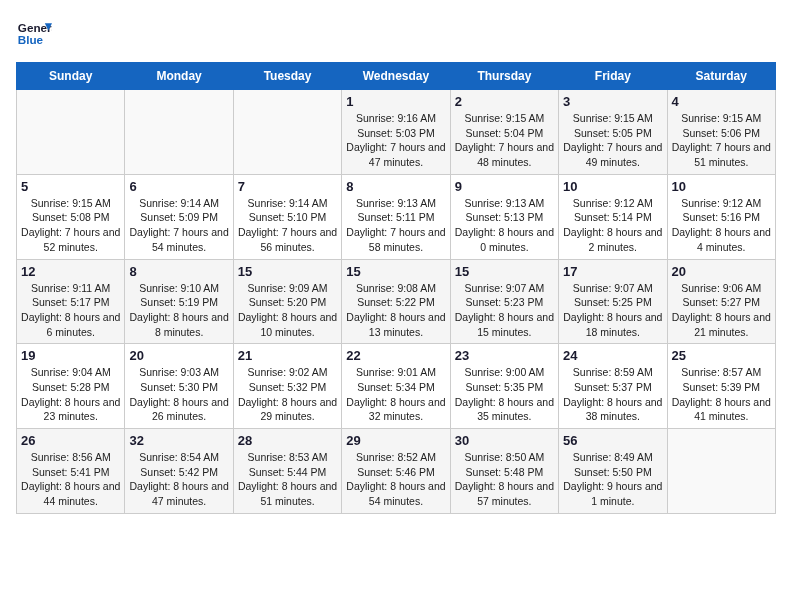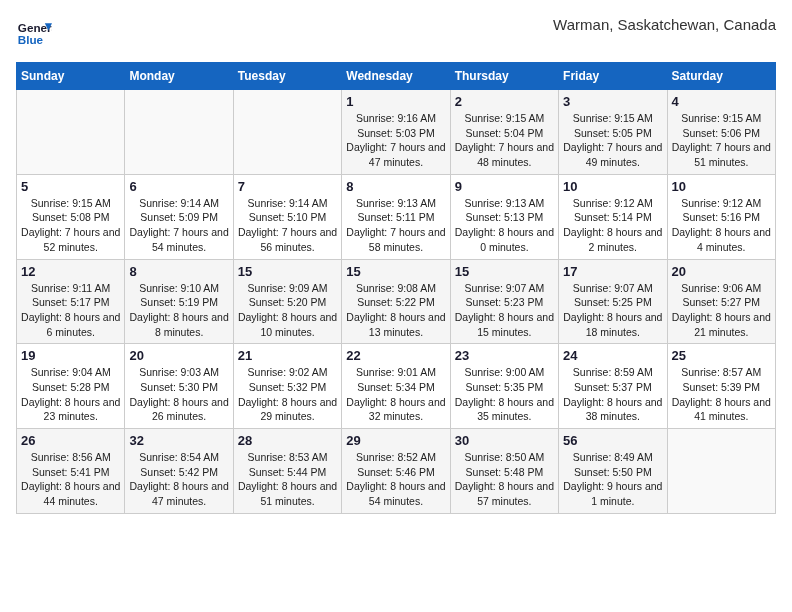--- a/index.html
+++ b/index.html
@@ -39,21 +39,21 @@
     }
     table {
       width: 100%;
       border-collapse: collapse;
       font-size: 11px;
     }
     thead th {
       background-color: #1565c0;
       color: #fff;
       padding: 6px 4px;
-      text-align: left;
+      text-align: center;
       font-size: 12px;
       font-weight: bold;
       border: 1px solid #1565c0;
     }
     tbody td {
       border: 1px solid #ccc;
       vertical-align: top;
       padding: 4px;
       width: calc(100% / 7);
       min-height: 80px;
@@ -86,21 +86,20 @@
 
 <div class="header">
   <div class="logo">
     <svg class="logo-icon" viewBox="0 0 40 40">
       <text x="2" y="18" font-size="13" font-weight="bold" fill="#1a1a2e">General</text>
       <text x="2" y="31" font-size="13" font-weight="bold" fill="#1565c0">Blue</text>
       <polygon points="32,8 40,8 36,16" fill="#1565c0"></polygon>
     </svg>
   </div>
   <div class="title-block">
-    <div class="subtitle">Warman, Saskatchewan, Canada</div>
   </div>
 </div>
 
 <table>
   <thead>
     <tr id="header-row">
         <th>Sunday</th>
         <th>Monday</th>
         <th>Tuesday</th>
         <th>Wednesday</th>

